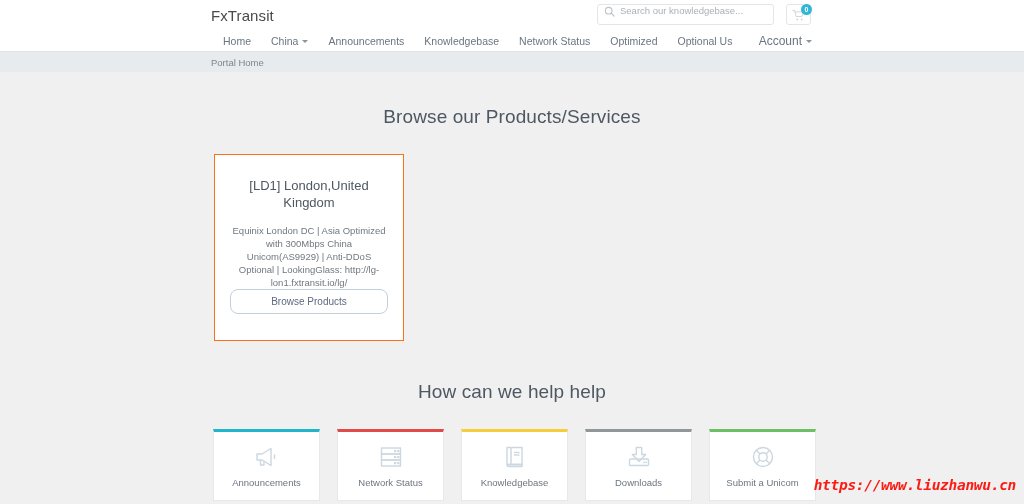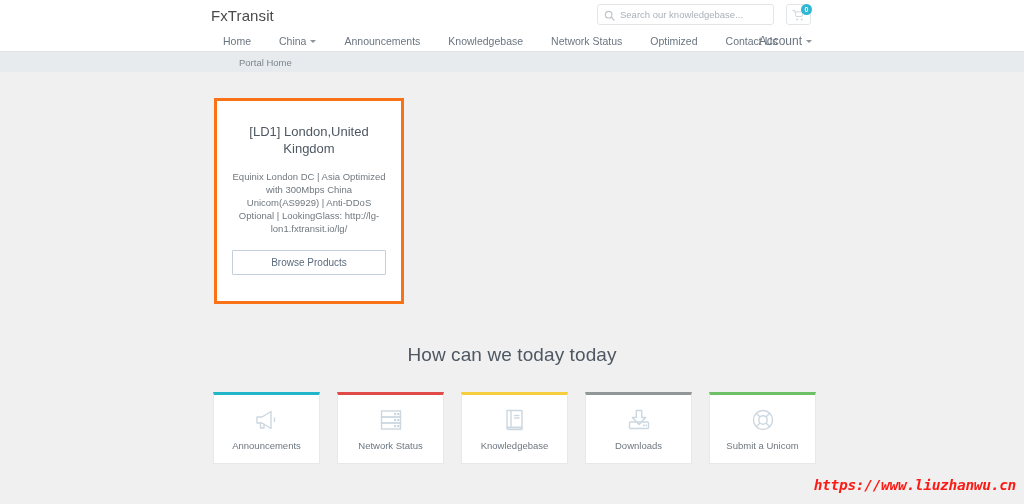--- a/index.html
+++ b/index.html
@@ -46,21 +46,21 @@
   .search-wrap {
     position: absolute;
     left: 597px;
     top: 4px;
     width: 177px;
     height: 21px;
     border: 1px solid #e3e6e8;
     border-radius: 3px;
     background: #fff;
     display: flex;
-    align-items: center;
+    align-items: flex-start;
     padding: 0 6px;
   }
 
   .search-icon {
     width: 11px;
     height: 11px;
     flex: 0 0 auto;
     margin-right: 5px;
     opacity: 0.55;
   }
@@ -114,21 +114,21 @@
     top: 31px;
     width: 100%;
     height: 20px;
   }
 
   .nav-list {
     position: absolute;
     left: 214px;
     top: 0;
     display: flex;
-    gap: 8px;
+    gap: 0;
     list-style: none;
   }
 
   .nav-item {
     font-size: 10.5px;
     color: #6b7580;
     padding: 0 10px;
     white-space: nowrap;
     line-height: 20px;
     cursor: pointer;
@@ -155,21 +155,20 @@
     white-space: nowrap;
     cursor: pointer;
   }
 
   
   .breadcrumb-bar {
     background: #e7ebee;
     height: 21px;
     width: 100%;
     border-top: 1px solid #dfe4e8;
-    padding-left: 28px;
   }
 
   .breadcrumb {
     position: relative;
     left: 211px;
     font-size: 9.5px;
     color: #7c858e;
     line-height: 21px;
   }
 
@@ -189,45 +188,44 @@
   
   .product-row {
     display: flex;
     margin-top: 26px;
     padding-left: 214px;
   }
 
   .product-card {
     width: 190px;
     background: #ffffff;
-    border: 3px solid #f97316;
+    border: 1px solid #f97316;
     padding: 22px 15px 26px 15px;
     text-align: center;
   }
 
   .product-name {
     font-size: 13px;
     color: #4e5862;
     line-height: 17px;
     margin-bottom: 13px;
   }
 
   .product-desc {
     font-size: 9.5px;
     color: #70787f;
     line-height: 13px;
-    margin-bottom: 15px;
   }
 
   .browse-btn {
     display: block;
     width: 100%;
     padding: 6px 0;
     border: 1px solid #c5cfdb;
-    border-radius: 1px;
+    border-radius: 8px;
     background: #fff;
     color: #5c6b7e;
     font-family: "Liberation Sans", sans-serif;
     font-size: 10px;
     cursor: pointer;
   }
 
   
   #help-title { margin-top: 40px; }
 
@@ -308,48 +306,49 @@
     </div>
 
     <nav class="nav">
       <ul class="nav-list">
         <li class="nav-item"><span>Home</span></li>
         <li class="nav-item"><span>China</span><i class="caret"></i></li>
         <li class="nav-item"><span>Announcements</span></li>
         <li class="nav-item"><span>Knowledgebase</span></li>
         <li class="nav-item"><span>Network Status</span></li>
         <li class="nav-item"><span>Optimized</span></li>
-        <li class="nav-item"><span>Contact Us</span></li>
+        <li class="nav-item"><span>Optional Us</span></li>
       </ul>
       <div class="nav-account">
         <span>Account</span><i class="caret"></i>
       </div>
     </nav>
 
   </div>
 </div>
 
 <div class="breadcrumb-bar">
   <div class="breadcrumb">
     <span>Portal Home</span>
   </div>
 </div>
 
 <div class="main">
 
+  <h1 class="section-title" id="products-title">Browse our Products/Services</h1>
 
   <div class="product-row">
     <div class="product-card">
       <div class="product-name">[LD1] London,United Kingdom</div>
       <div class="product-desc">Equinix London DC | Asia Optimized with 300Mbps China Unicom(AS9929) | Anti-DDoS Optional | LookingGlass: http://lg-lon1.fxtransit.io/lg/</div>
       <button class="browse-btn">Browse Products</button>
     </div>
   </div>
 
-  <h1 class="section-title" id="help-title">How can we today today</h1>
+  <h1 class="section-title" id="help-title">How can we help help</h1>
 
   <div class="help-row">
 
     <div class="help-card" style="border-top-color:#21b5c9">
       <span class="help-icon">
         <svg viewBox="0 0 26 26" fill="none" stroke="#ccd7e0" stroke-width="1.4" stroke-linejoin="round">
           <path d="M3 10h5l9-5.5v17L8 16H3z"></path>
           <path d="M6.5 16v5h3.5v-4.2"></path>
           <path d="M20.5 10.5v4.5"></path>
         </svg>

